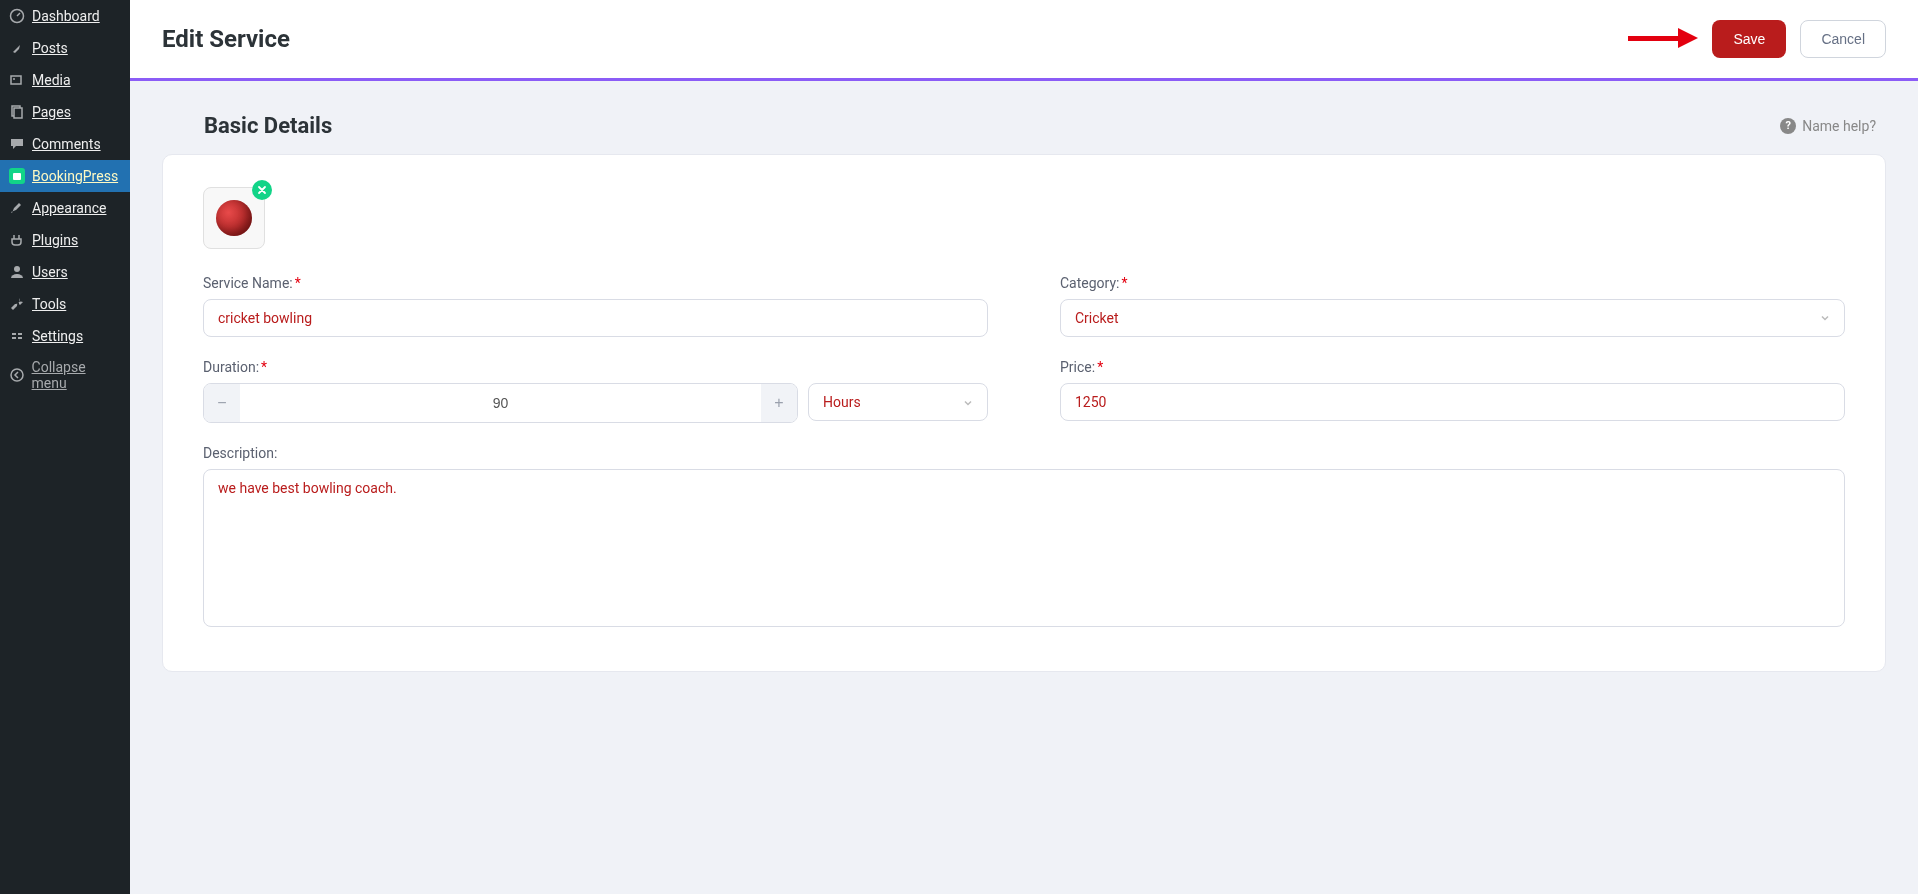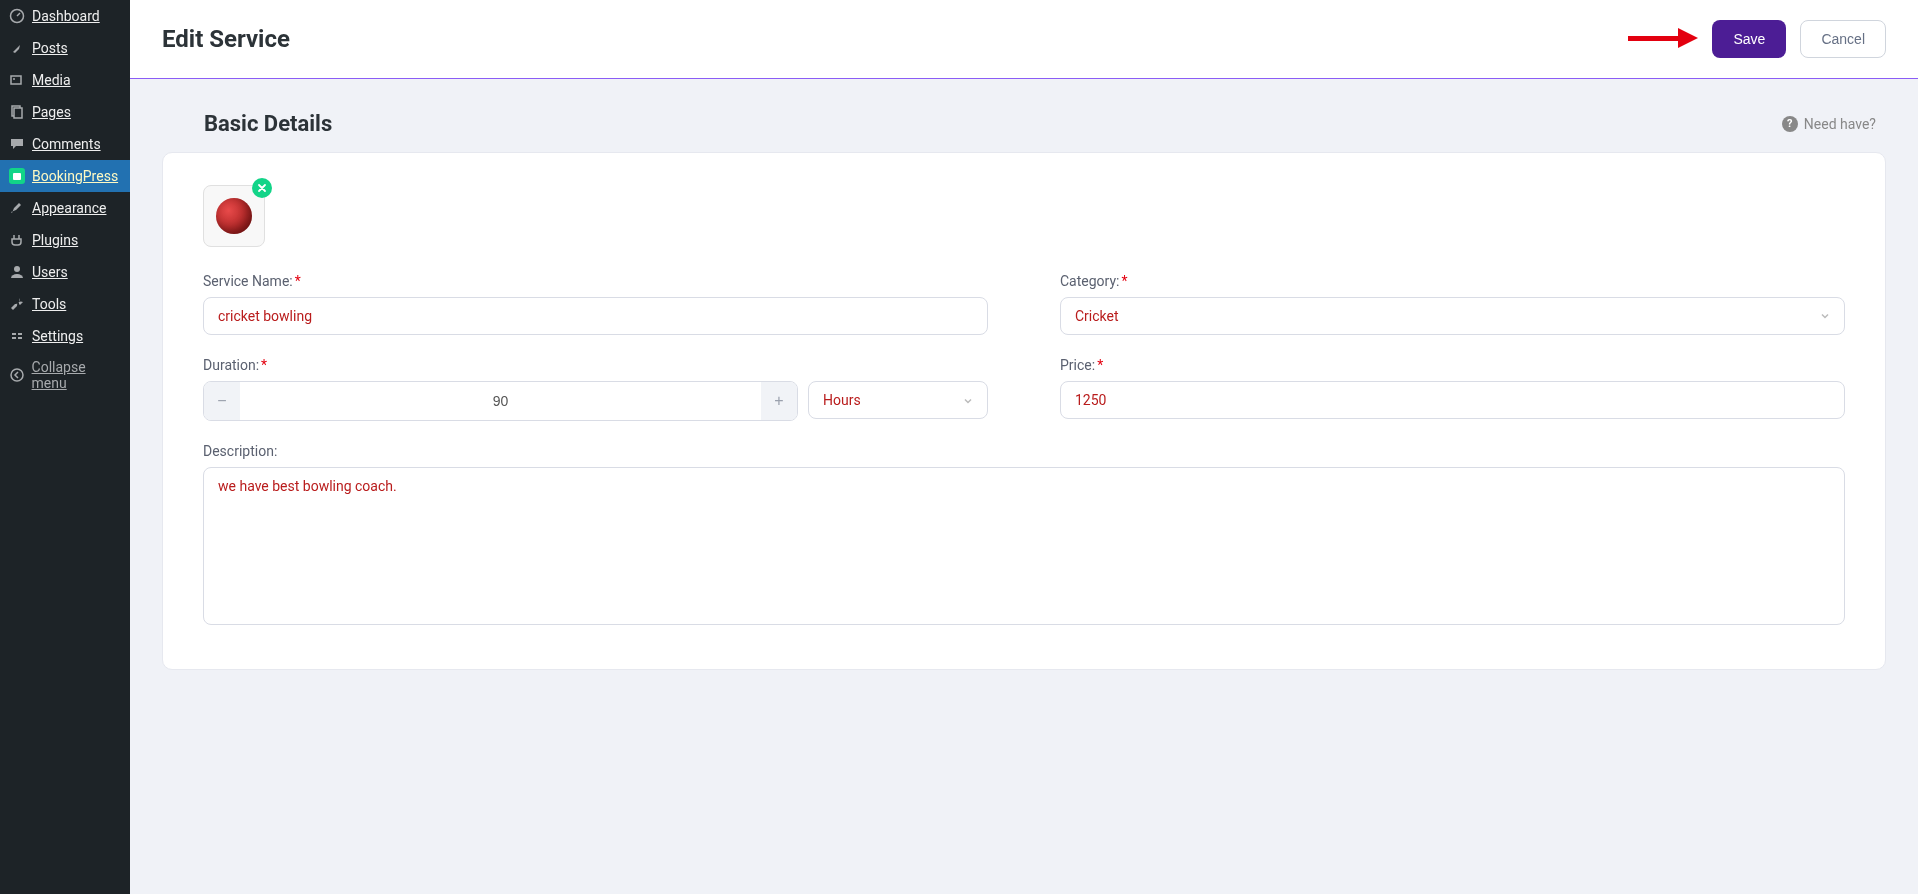--- a/index.html
+++ b/index.html
@@ -12,25 +12,25 @@
 .sidebar-item.active::after { content: ''; position: absolute; right: -8px; top: 50%; transform: translateY(-50%); border: 8px solid transparent; border-right-color: #f0f2f7; }
 .sidebar-item .si-icon { width: 18px; height: 18px; margin-right: 6px; display: flex; align-items: center; justify-content: center; }
 .sidebar-item .si-label { font-size: 14px; text-decoration: underline; }
 .sidebar-item.collapse { color: #a7aaad; }
 .bp-icon { background: #12d488; border-radius: 3px; width: 16px; height: 16px; display: flex; align-items: center; justify-content: center; }
 
 
 .main { margin-left: 130px; height: 100%; }
 
 
-.topbar { background: #fff; padding: 20px 32px; display: flex; align-items: center; justify-content: space-between; border-bottom: 1px solid #8b5cf6; }
+.topbar { background: #fff; padding: 20px 32px; display: flex; align-items: center; justify-content: space-between; border-bottom: 3px solid #8b5cf6; }
 .topbar h1 { font-size: 24px; font-weight: 700; color: #2c3338; }
 .topbar-actions { display: flex; align-items: center; gap: 14px; }
 .btn { border-radius: 8px; padding: 10px 20px; font-size: 14px; font-weight: 500; cursor: pointer; border: 1px solid transparent; }
-.btn-save { background: #4c1d95; color: #fff; }
+.btn-save { background: #b91c1c; color: #fff; }
 .btn-cancel { background: #fff; border: 1px solid #d0d5dd; color: #667085; }
 
 
 .arrow-annot { width: 70px; height: 14px; position: relative; }
 .arrow-line { position: absolute; left: 0; top: 4px; width: 50px; height: 5px; background: #e3000f; }
 .arrow-head { position: absolute; right: 0; top: -4px; width: 0; height: 0; border-left: 20px solid #e3000f; border-top: 10px solid transparent; border-bottom: 10px solid transparent; }
 
 
 .content { padding: 32px; }
 .section-head { display: flex; justify-content: space-between; align-items: center; margin: 0 10px 16px 42px; }
@@ -191,21 +191,21 @@
       <button class="btn btn-cancel">Cancel</button>
     </div>
   </div>
 
   <div class="content">
 
     <div class="section-head">
       <h2>Basic Details</h2>
       <div class="help-link">
         <span class="help-icon">?</span>
-        <span>Need have?</span>
+        <span>Name help?</span>
       </div>
     </div>
 
     <div class="card">
 
       <div class="image-box">
         <div class="ball"></div>
         <div class="remove-badge">
           <svg width="10" height="10" viewBox="0 0 10 10">
               <path d="M2 2 L8 8 M8 2 L2 8" stroke="#fff" stroke-width="1.8" stroke-linecap="round"></path>

